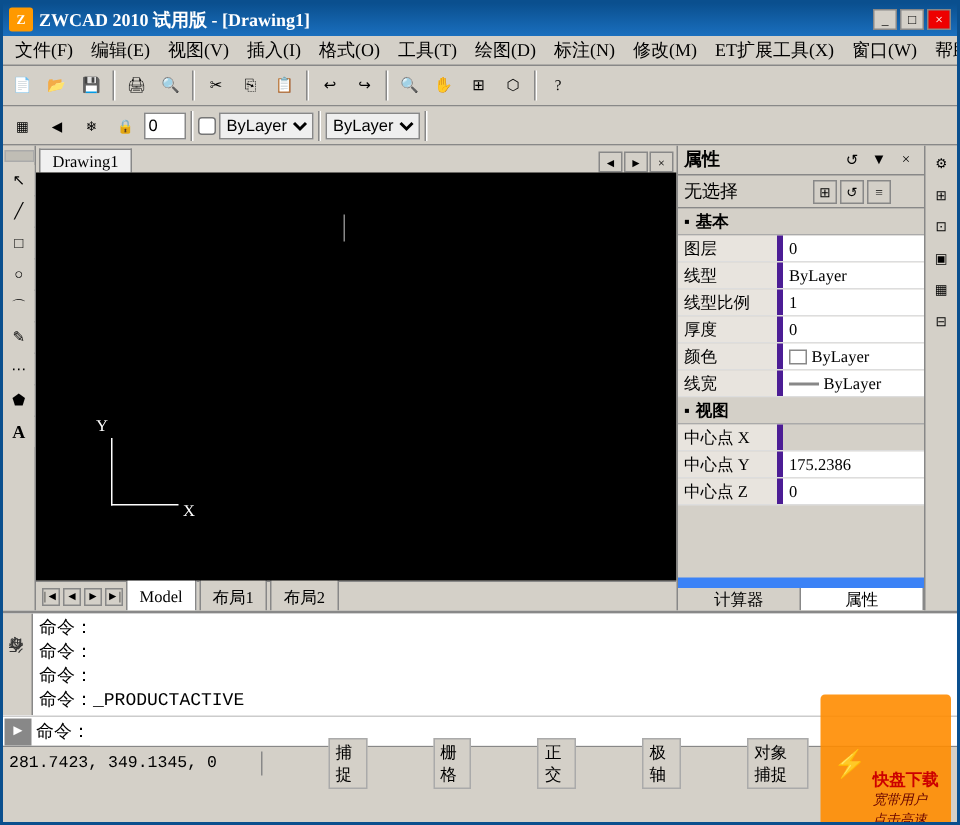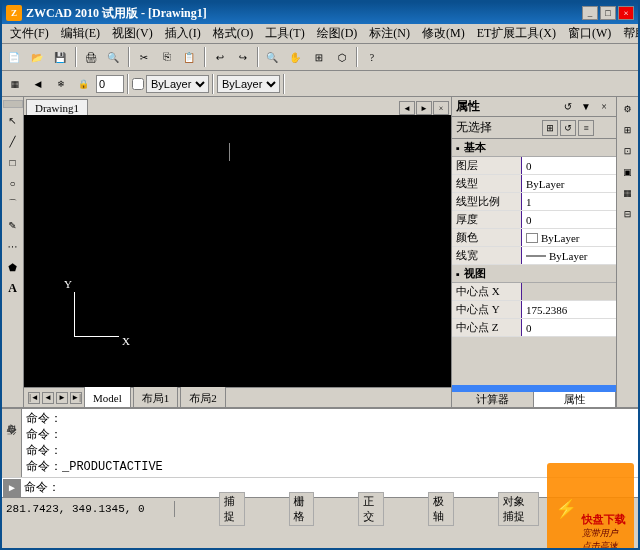--- a/index.html
+++ b/index.html
@@ -299,21 +299,21 @@
       display: flex;
       height: 18px;
       border-bottom: 1px solid #ddd;
     }
     .props-label {
       width: 70px;
       padding: 0 4px;
       font-size: 11px;
       display: flex;
       align-items: center;
-      border-right: 1px solid #4c1d95;
+      border-right: 4px solid #4c1d95;
       background: #e8e4de;
       white-space: nowrap;
     }
     .props-value {
       flex: 1;
       padding: 0 4px;
       font-size: 11px;
       display: flex;
       align-items: center;
       background: white;

